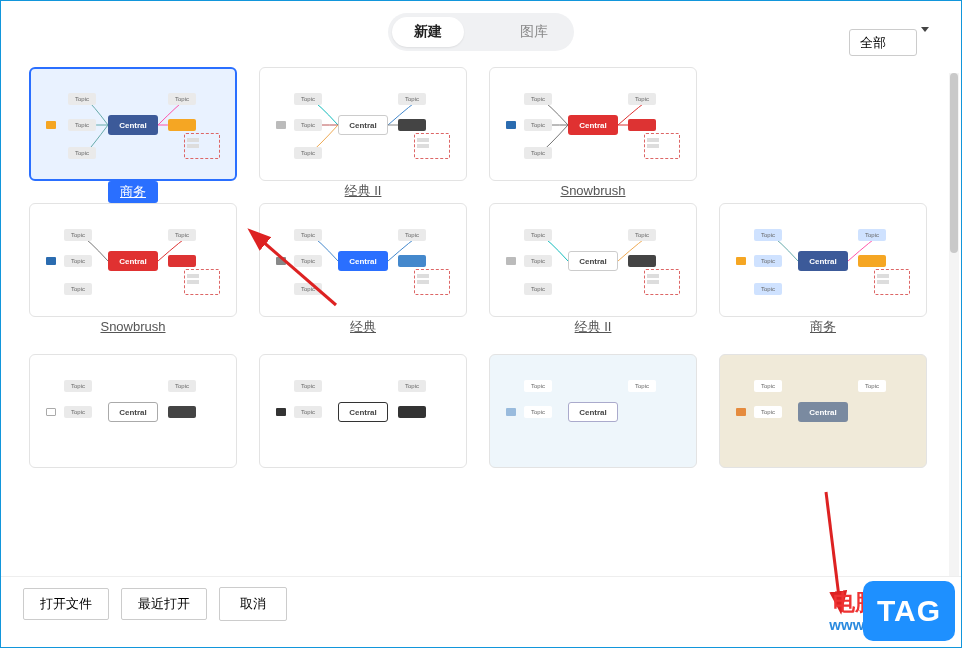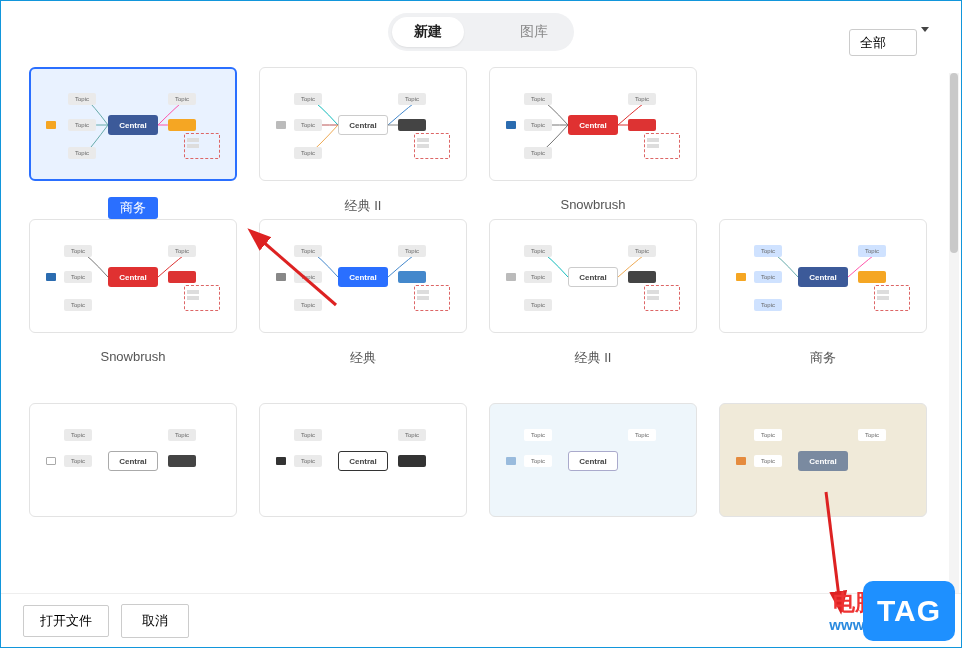--- a/index.html
+++ b/index.html
@@ -67,21 +67,21 @@
   }
   .section-title {
     font-size: 20px;
     font-weight: 700;
     margin: 20px 0 12px;
     color: #222;
   }
   .grid {
     display: grid;
     grid-template-columns: repeat(4, 208px);
-    gap: 36px 22px;
+    gap: 18px 22px;
   }
   .card-wrap { text-align: center; }
   .card {
     width: 208px;
     height: 114px;
     border: 1px solid #e3e3e3;
     border-radius: 6px;
     background: #fff;
     position: relative;
     display: flex;
@@ -90,22 +90,23 @@
     overflow: hidden;
     cursor: pointer;
   }
   .card.selected {
     border: 2.5px solid #2a6fff;
     background: #e9f2ff;
   }
   .card-label {
     font-size: 13px;
     color: #555;
-    margin-top: 16px;
+    margin-top: 0;
     display: inline-block;
+    text-decoration: underline;
   }
   .card-label.badge {
     background: #2a6fff;
     color: #fff;
     padding: 2px 12px;
     border-radius: 3px;
   }
 
   
   .mm { position: relative; width: 190px; height: 98px; }
@@ -137,21 +138,21 @@
     border: 1px dashed #d66;
     border-radius: 2px;
     padding: 2px;
   }
   .mm .extra div { width: 12px; height: 4px; background: #ddd; margin: 2px 0; }
   .mm svg { position: absolute; left:0; top:0; width:100%; height:100%; overflow: visible; pointer-events:none; }
 
   
   .footer {
     position: absolute;
-    left: 0; bottom: 0;
+    left: 0; bottom: 17px;
     width: 100%;
     height: 54px;
     background: #fff;
     border-top: 1px solid #eee;
     display: flex;
     align-items: center;
     padding: 0 22px;
     gap: 12px;
   }
   .btn {
@@ -474,20 +475,21 @@
 
   </div>
 </div>
 
 <div class="scrollbar-track">
   <div class="scrollbar-thumb"></div>
 </div>
 
 <div class="footer">
   <button class="btn">打开文件</button>
+  <button class="btn">最近打开</button>
   <button class="btn btn-secondary">取消</button>
 </div>
 
 <div class="arrow" style="left:255px;top:234px">
   <svg width="100" height="80">
       <defs>
         <marker id="ah1" markerWidth="10" markerHeight="10" refX="2" refY="3" orient="auto">
           <path d="M0,0 L0,6 L8,3 z" fill="#d22"></path>
         </marker>
       </defs>

